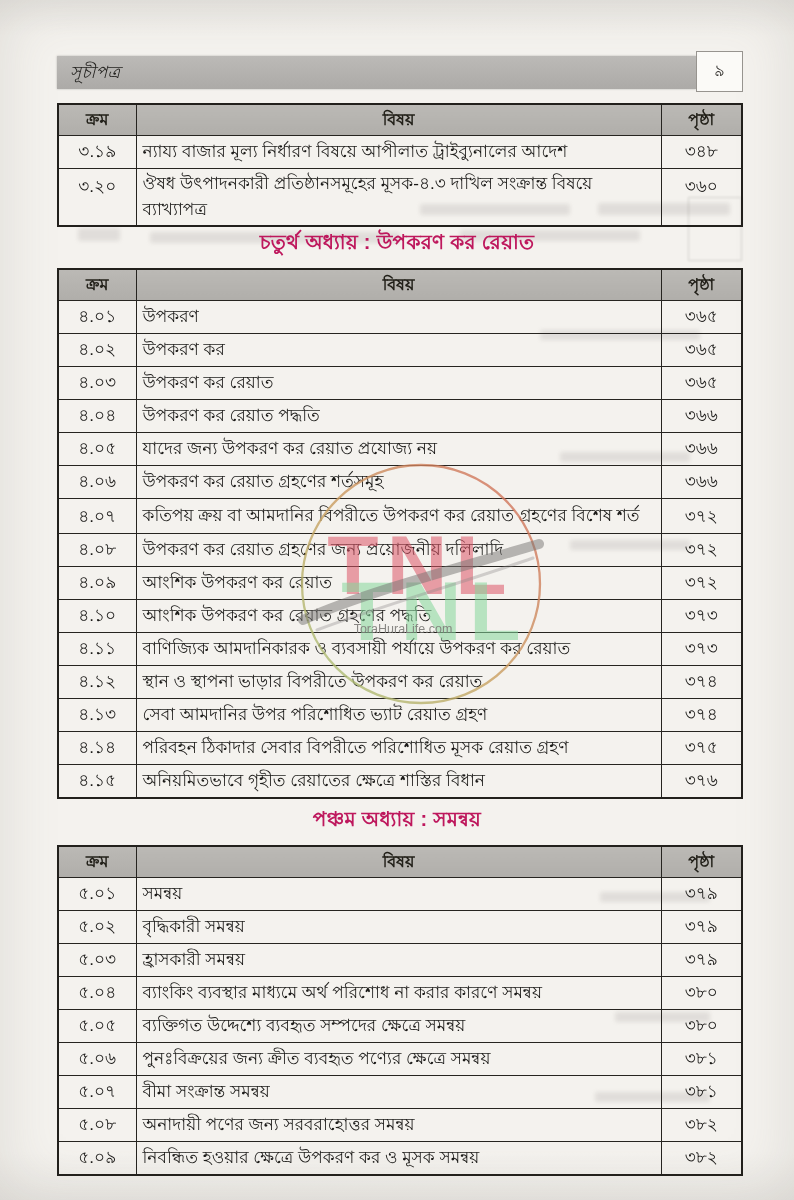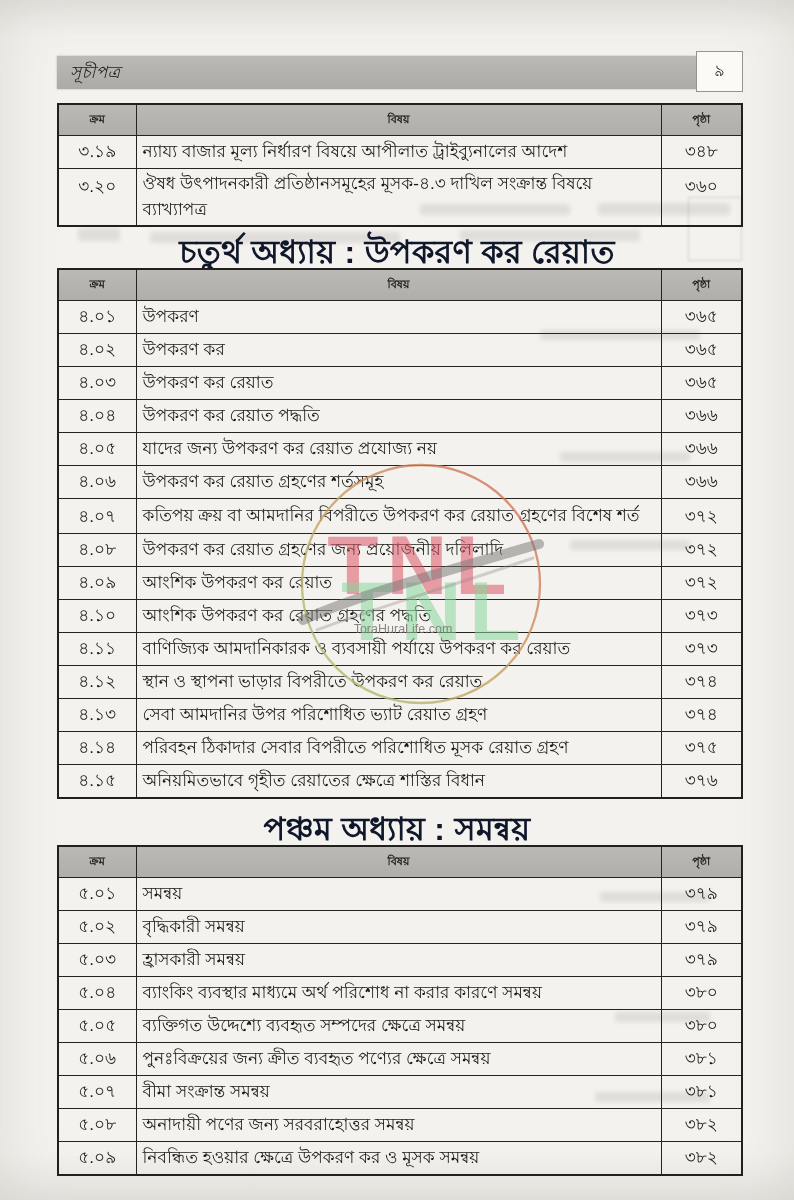--- a/index.html
+++ b/index.html
@@ -28,33 +28,33 @@
 
   
   table.toc{
     position:absolute;left:57px;width:684px;border-collapse:collapse;table-layout:fixed;
     background:transparent;
   }
   table.toc th,table.toc td{border:1.6px solid #262420;}
   table.toc{border:2.5px solid #22201c;}
   table.toc th{
     background:linear-gradient(180deg,#bbb9b5,#b0aeaa);
-    font-size:11px;font-weight:bold;height:28px;color:#222019;padding:1px 2px;
+    font-size:16px;font-weight:bold;height:28px;color:#222019;padding:1px 2px;
   }
   table.toc td{font-size:17px;padding:2px 6px;vertical-align:middle;}
   td.c-serial{text-align:center;height:27px;white-space:nowrap;}
   td.c-subject{text-align:left;padding-left:10px;line-height:26px;}
   td.c-page{text-align:center;white-space:nowrap;}
   #table-ch3{top:103px;}
   #table-ch4{top:268px;}
   #table-ch5{top:845px;}
 
   .chapter-heading{
     position:absolute;left:0;width:794px;text-align:center;
-    font-size:32px;font-weight:bold;color:#0f172a;letter-spacing:.3px;
+    font-size:20px;font-weight:bold;color:#be185d;letter-spacing:.3px;
   }
   #chapter-4-heading{top:227px;}
   #chapter-5-heading{top:804px;}
 
   
   .watermark{position:absolute;left:283px;top:452px;width:276px;height:268px;pointer-events:none;}
 
   
   .smudge{position:absolute;background:rgba(105,102,96,.14);filter:blur(2px);border-radius:3px;pointer-events:none;}
   .ghost-box{position:absolute;border:1px solid rgba(90,88,82,.20);filter:blur(1px);pointer-events:none;}

